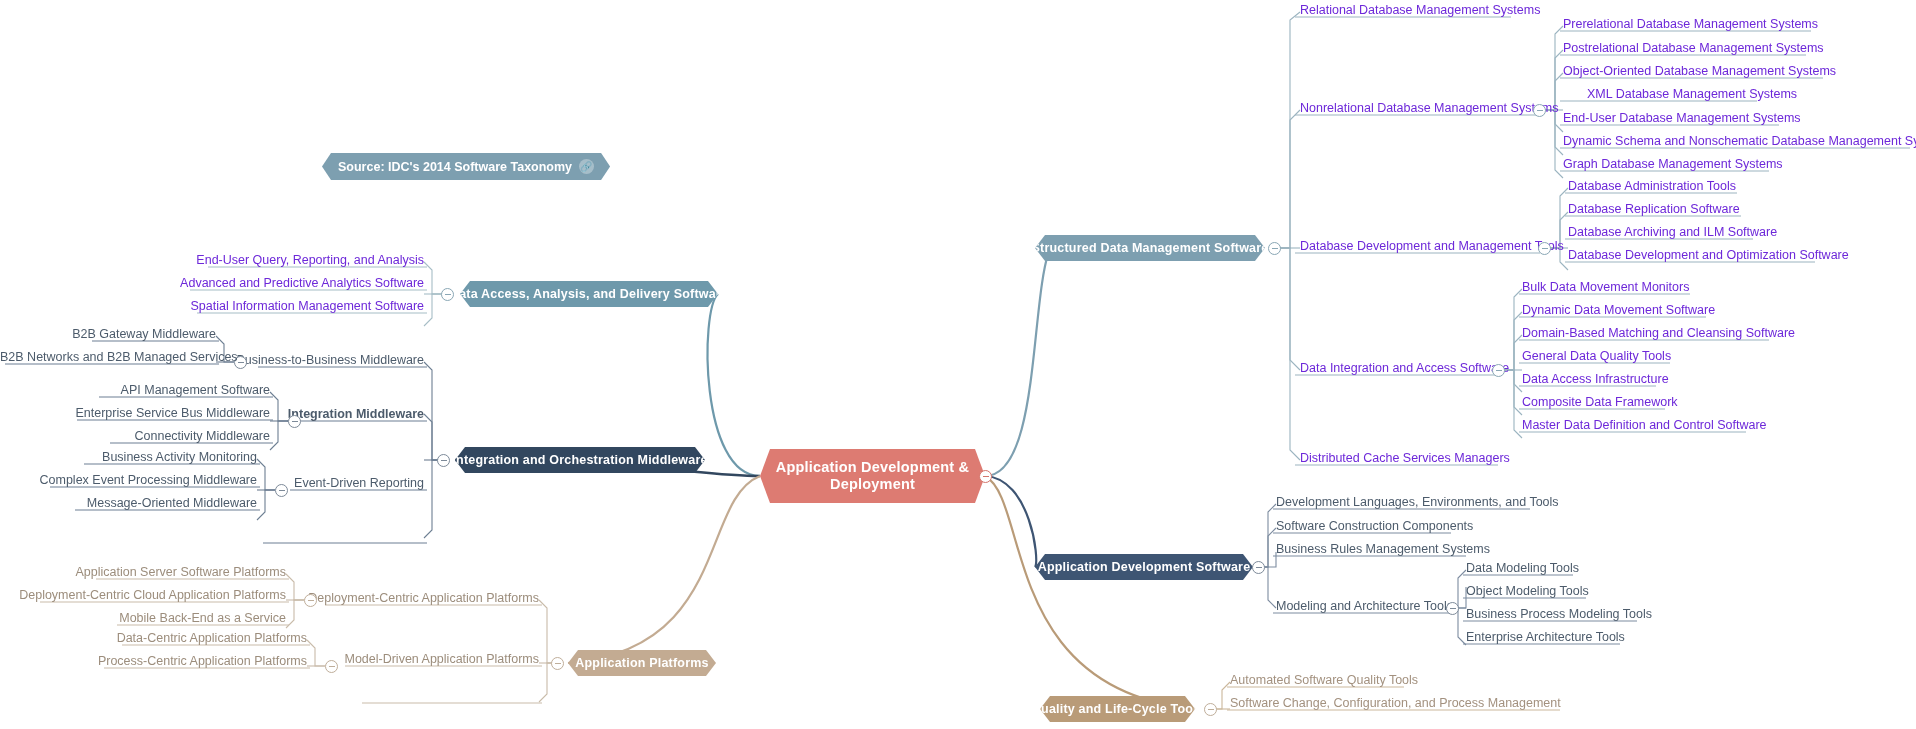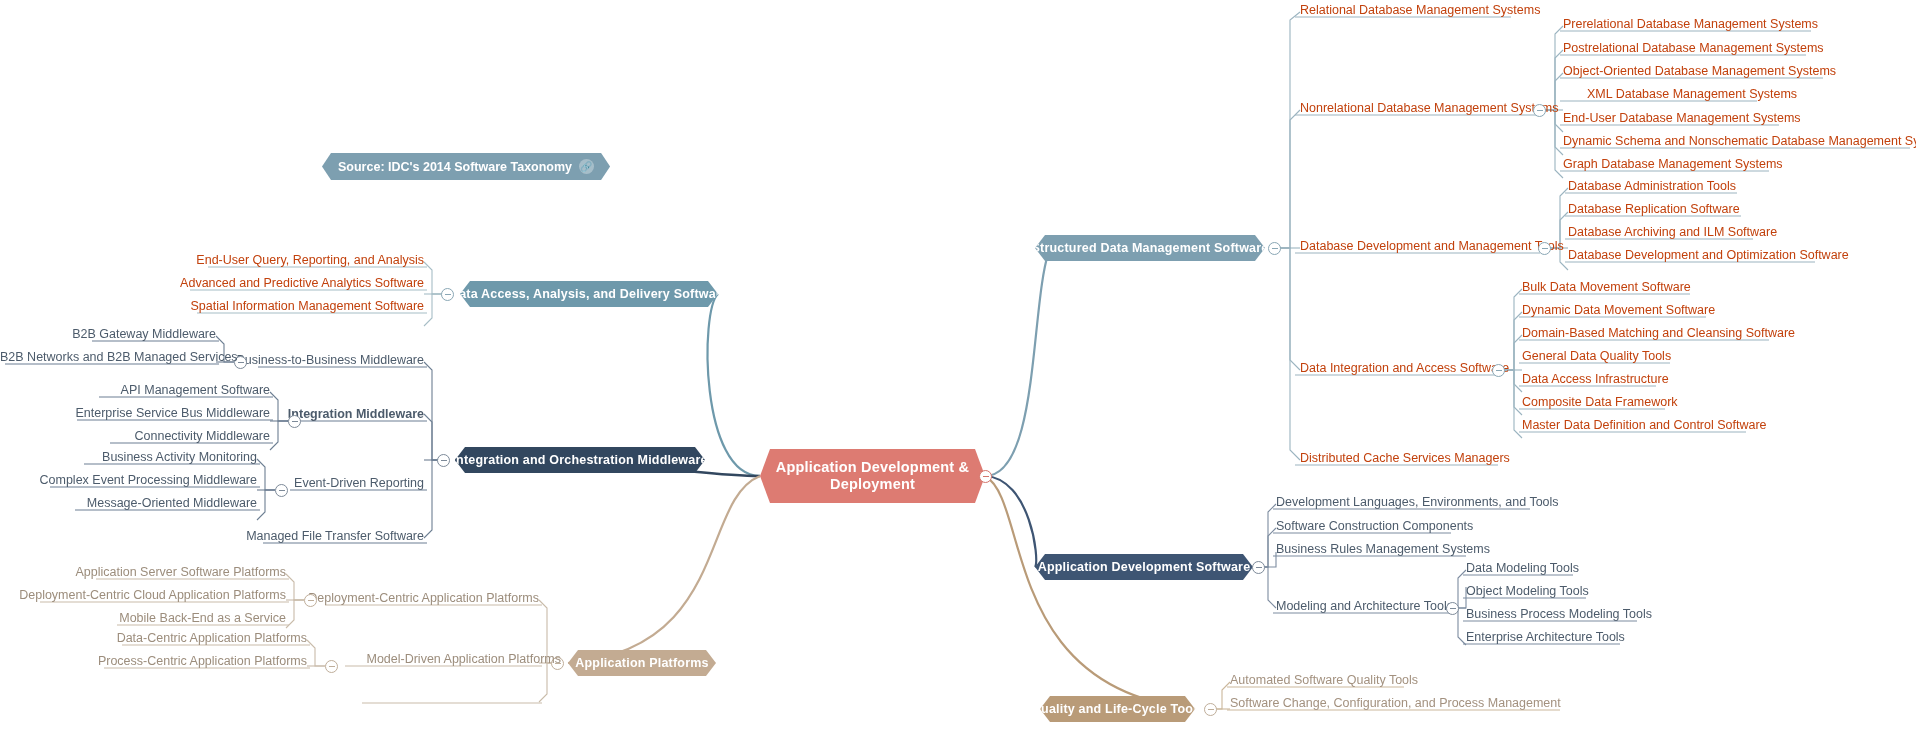--- a/index.html
+++ b/index.html
@@ -27,21 +27,21 @@
     font-size:12.5px;
     color:#5c6d79;
     white-space:nowrap;
     line-height:1;
     padding-bottom:3px;
   }
   .leaf.r{text-align:left;}
   .leaf.l{text-align:right;}
 
   
-  .c-blue   {color:#c2410c;}
+  .c-blue   {color:#6d28d9;}
   .c-navy   {color:#4c5b6b;}
   .c-tan    {color:#9c8d7c;}
   .c-tan2   {color:#a3917f;}
 
   
   .toggle{
     position:absolute;width:13px;height:13px;border-radius:50%;
     background:#ffffff;border:1px solid #9aa7b1;
     display:flex;align-items:center;justify-content:center;
     box-sizing:border-box;
@@ -288,21 +288,21 @@
   <div class="toggle blue" style="left:1538px;top:242px;"></div>
 
   <div class="leaf r c-blue" style="left:1568px;top:180px;">Database Administration Tools</div>
   <div class="leaf r c-blue" style="left:1568px;top:203px;">Database Replication Software</div>
   <div class="leaf r c-blue" style="left:1568px;top:226px;">Database Archiving and ILM Software</div>
   <div class="leaf r c-blue" style="left:1568px;top:249px;">Database Development and Optimization Software</div>
 
   <div class="leaf r c-blue" style="left:1300px;top:362px;">Data Integration and Access Software</div>
   <div class="toggle blue" style="left:1492px;top:364px;"></div>
 
-  <div class="leaf r c-blue" style="left:1522px;top:281px;">Bulk Data Movement Software</div>
+  <div class="leaf r c-blue" style="left:1522px;top:281px;">Bulk Data Movement Monitors</div>
   <div class="leaf r c-blue" style="left:1522px;top:304px;">Dynamic Data Movement Software</div>
   <div class="leaf r c-blue" style="left:1522px;top:327px;">Domain-Based Matching and Cleansing Software</div>
   <div class="leaf r c-blue" style="left:1522px;top:350px;">General Data Quality Tools</div>
   <div class="leaf r c-blue" style="left:1522px;top:373px;">Data Access Infrastructure</div>
   <div class="leaf r c-blue" style="left:1522px;top:396px;">Composite Data Framework</div>
   <div class="leaf r c-blue" style="left:1522px;top:419px;">Master Data Definition and Control Software</div>
 
   <div class="leaf r c-blue" style="left:1300px;top:452px;">Distributed Cache Services Managers</div>
 
   <div class="hexnode" style="left:460px;top:281px;width:258px;height:26px;background:#6e99ab;font-size:12.5px;">
@@ -329,21 +329,20 @@
   <div class="leaf l c-navy" style="left:0px;width:270px;top:384px;">API Management Software</div>
   <div class="leaf l c-navy" style="left:0px;width:270px;top:407px;">Enterprise Service Bus Middleware</div>
   <div class="leaf l c-navy" style="left:0px;width:270px;top:430px;">Connectivity Middleware</div>
 
   <div class="leaf l c-navy" style="left:0px;width:424px;top:477px;">Event-Driven Reporting</div>
   <div class="toggle navy" style="left:275px;top:484px;"></div>
   <div class="leaf l c-navy" style="left:0px;width:257px;top:451px;">Business Activity Monitoring</div>
   <div class="leaf l c-navy" style="left:0px;width:257px;top:474px;">Complex Event Processing Middleware</div>
   <div class="leaf l c-navy" style="left:0px;width:257px;top:497px;">Message-Oriented Middleware</div>
 
-  <div class="leaf l c-navy" style="left:0px;width:424px;top:530px;">Managed File Transfer Software</div>
 
   <div class="hexnode" style="left:1035px;top:554px;width:218px;height:26px;background:#3e5573;font-size:12.5px;">
     <span>Application Development Software</span>
   </div>
   <div class="toggle navy" style="left:1252px;top:561px;"></div>
 
   <div class="leaf r c-navy" style="left:1276px;top:496px;">Development Languages, Environments, and Tools</div>
   <div class="leaf r c-navy" style="left:1276px;top:520px;">Software Construction Components</div>
   <div class="leaf r c-navy" style="left:1276px;top:543px;">Business Rules Management Systems</div>
 
@@ -359,21 +358,21 @@
     <span>Application Platforms</span>
   </div>
   <div class="toggle tan" style="left:551px;top:657px;"></div>
 
   <div class="leaf l c-tan" style="left:0px;width:539px;top:592px;">Deployment-Centric Application Platforms</div>
   <div class="toggle tan" style="left:304px;top:594px;"></div>
   <div class="leaf l c-tan" style="left:0px;width:286px;top:566px;">Application Server Software Platforms</div>
   <div class="leaf l c-tan" style="left:0px;width:286px;top:589px;">Deployment-Centric Cloud Application Platforms</div>
   <div class="leaf l c-tan" style="left:0px;width:286px;top:612px;">Mobile Back-End as a Service</div>
 
-  <div class="leaf l c-tan" style="left:0px;width:539px;top:653px;padding-left:22px;">Model-Driven Application Platforms</div>
+  <div class="leaf l c-tan" style="left:0px;width:539px;top:653px;">Model-Driven Application Platforms</div>
   <div class="toggle tan" style="left:325px;top:660px;"></div>
   <div class="leaf l c-tan" style="left:0px;width:307px;top:632px;">Data-Centric Application Platforms</div>
   <div class="leaf l c-tan" style="left:0px;width:307px;top:655px;">Process-Centric Application Platforms</div>
 
 
   <div class="hexnode" style="left:1040px;top:696px;width:155px;height:26px;background:#b99b78;font-size:12.5px;">
     <span>Quality and Life-Cycle Tools</span>
   </div>
   <div class="toggle tan" style="left:1204px;top:703px;"></div>
 

